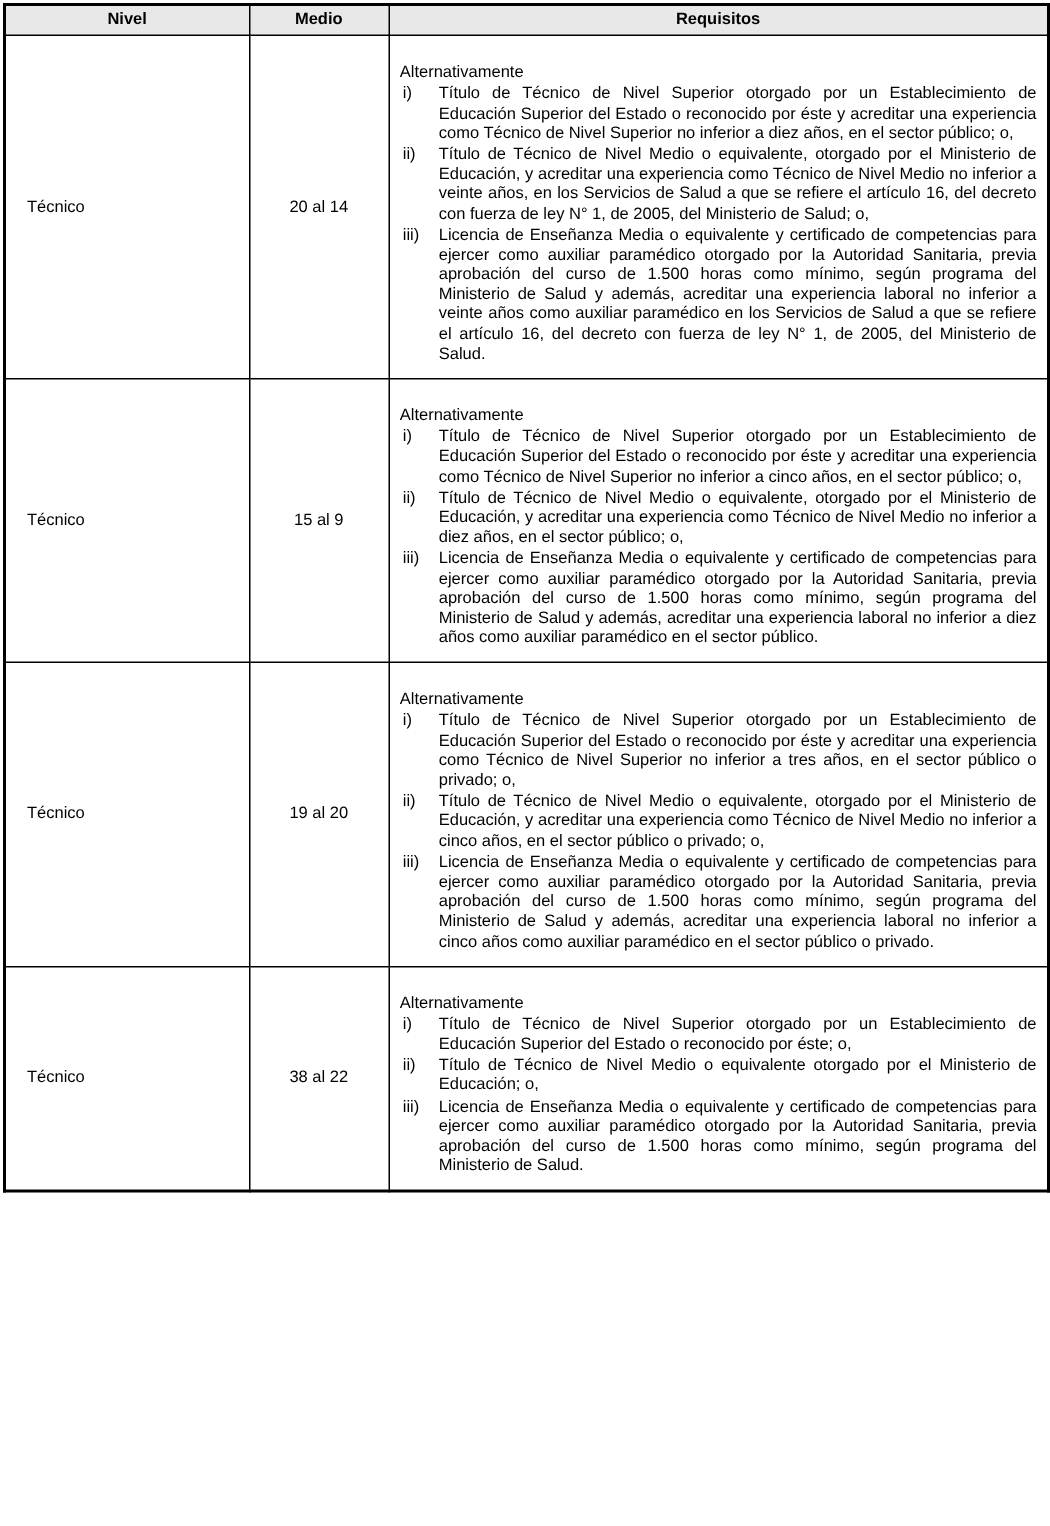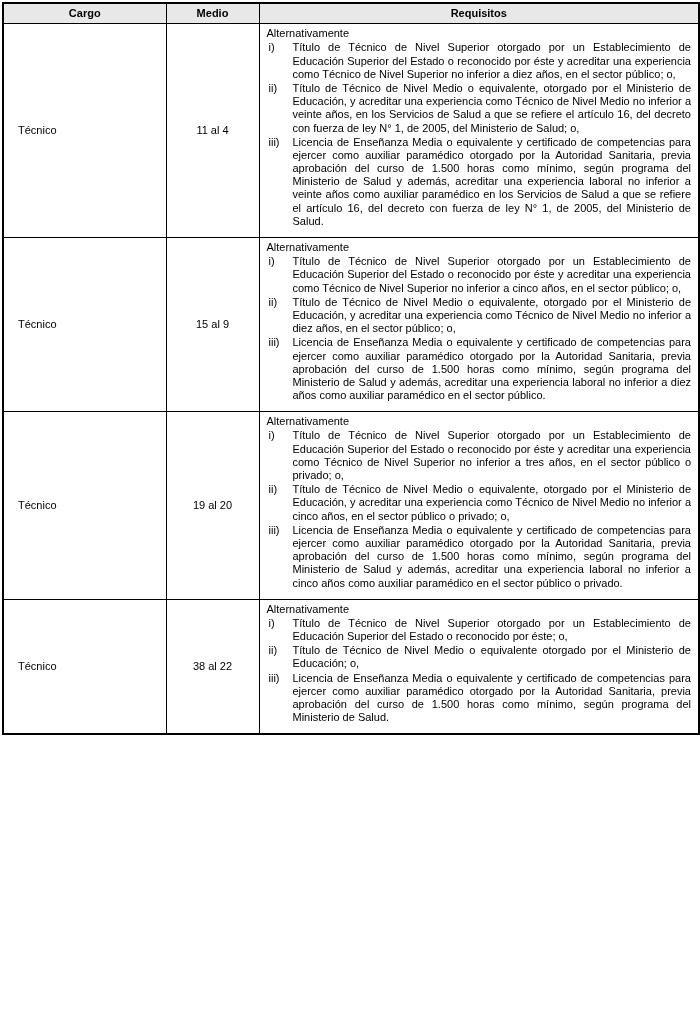--- a/index.html
+++ b/index.html
@@ -45,21 +45,21 @@
     text-align: left;
     padding: 4px 4px 4px 14px;
   }
   td.grado-cell {
     vertical-align: middle;
     text-align: center;
     padding: 4px;
   }
   td.requisitos-cell {
     vertical-align: top;
-    padding: 3px 7px 8px 7px;
+    padding: 18px 7px 8px 7px;
   }
   .intro {
     margin: 0 0 1px 0;
   }
   .req-item {
     display: flex;
     align-items: flex-start;
     margin: 0 0 1px 0;
   }
   .req-item .item-label {
@@ -71,30 +71,30 @@
     text-align: justify;
   }
 </style>
 </head>
 <body>
 
 <div class="page">
   <table class="req-table">
     <thead>
       <tr>
-        <th class="col-cargo">Cargo</th>
+        <th class="col-cargo">Nivel</th>
         <th class="col-grado">Medio</th>
         <th class="col-requisitos">Requisitos</th>
       </tr>
     </thead>
     <tbody>
 
       <tr>
         <td class="cargo-cell">Técnico</td>
-        <td class="grado-cell">11 al 4</td>
+        <td class="grado-cell">20 al 14</td>
         <td class="requisitos-cell">
           <div class="intro">Alternativamente</div>
           <div class="req-item">
             <span class="item-label">i)</span>
             <span class="item-text">Título de Técnico de Nivel Superior otorgado por un Establecimiento de Educación Superior del Estado o reconocido por éste y acreditar una experiencia como Técnico de Nivel Superior no inferior a diez años, en el sector público; o,</span>
           </div>
           <div class="req-item">
             <span class="item-label">ii)</span>
             <span class="item-text">Título de Técnico de Nivel Medio o equivalente, otorgado por el Ministerio de Educación, y acreditar una experiencia como Técnico de Nivel Medio no inferior a veinte años, en los Servicios de Salud a que se refiere el artículo 16, del decreto con fuerza de ley N° 1, de 2005, del Ministerio de Salud; o,</span>
           </div>

